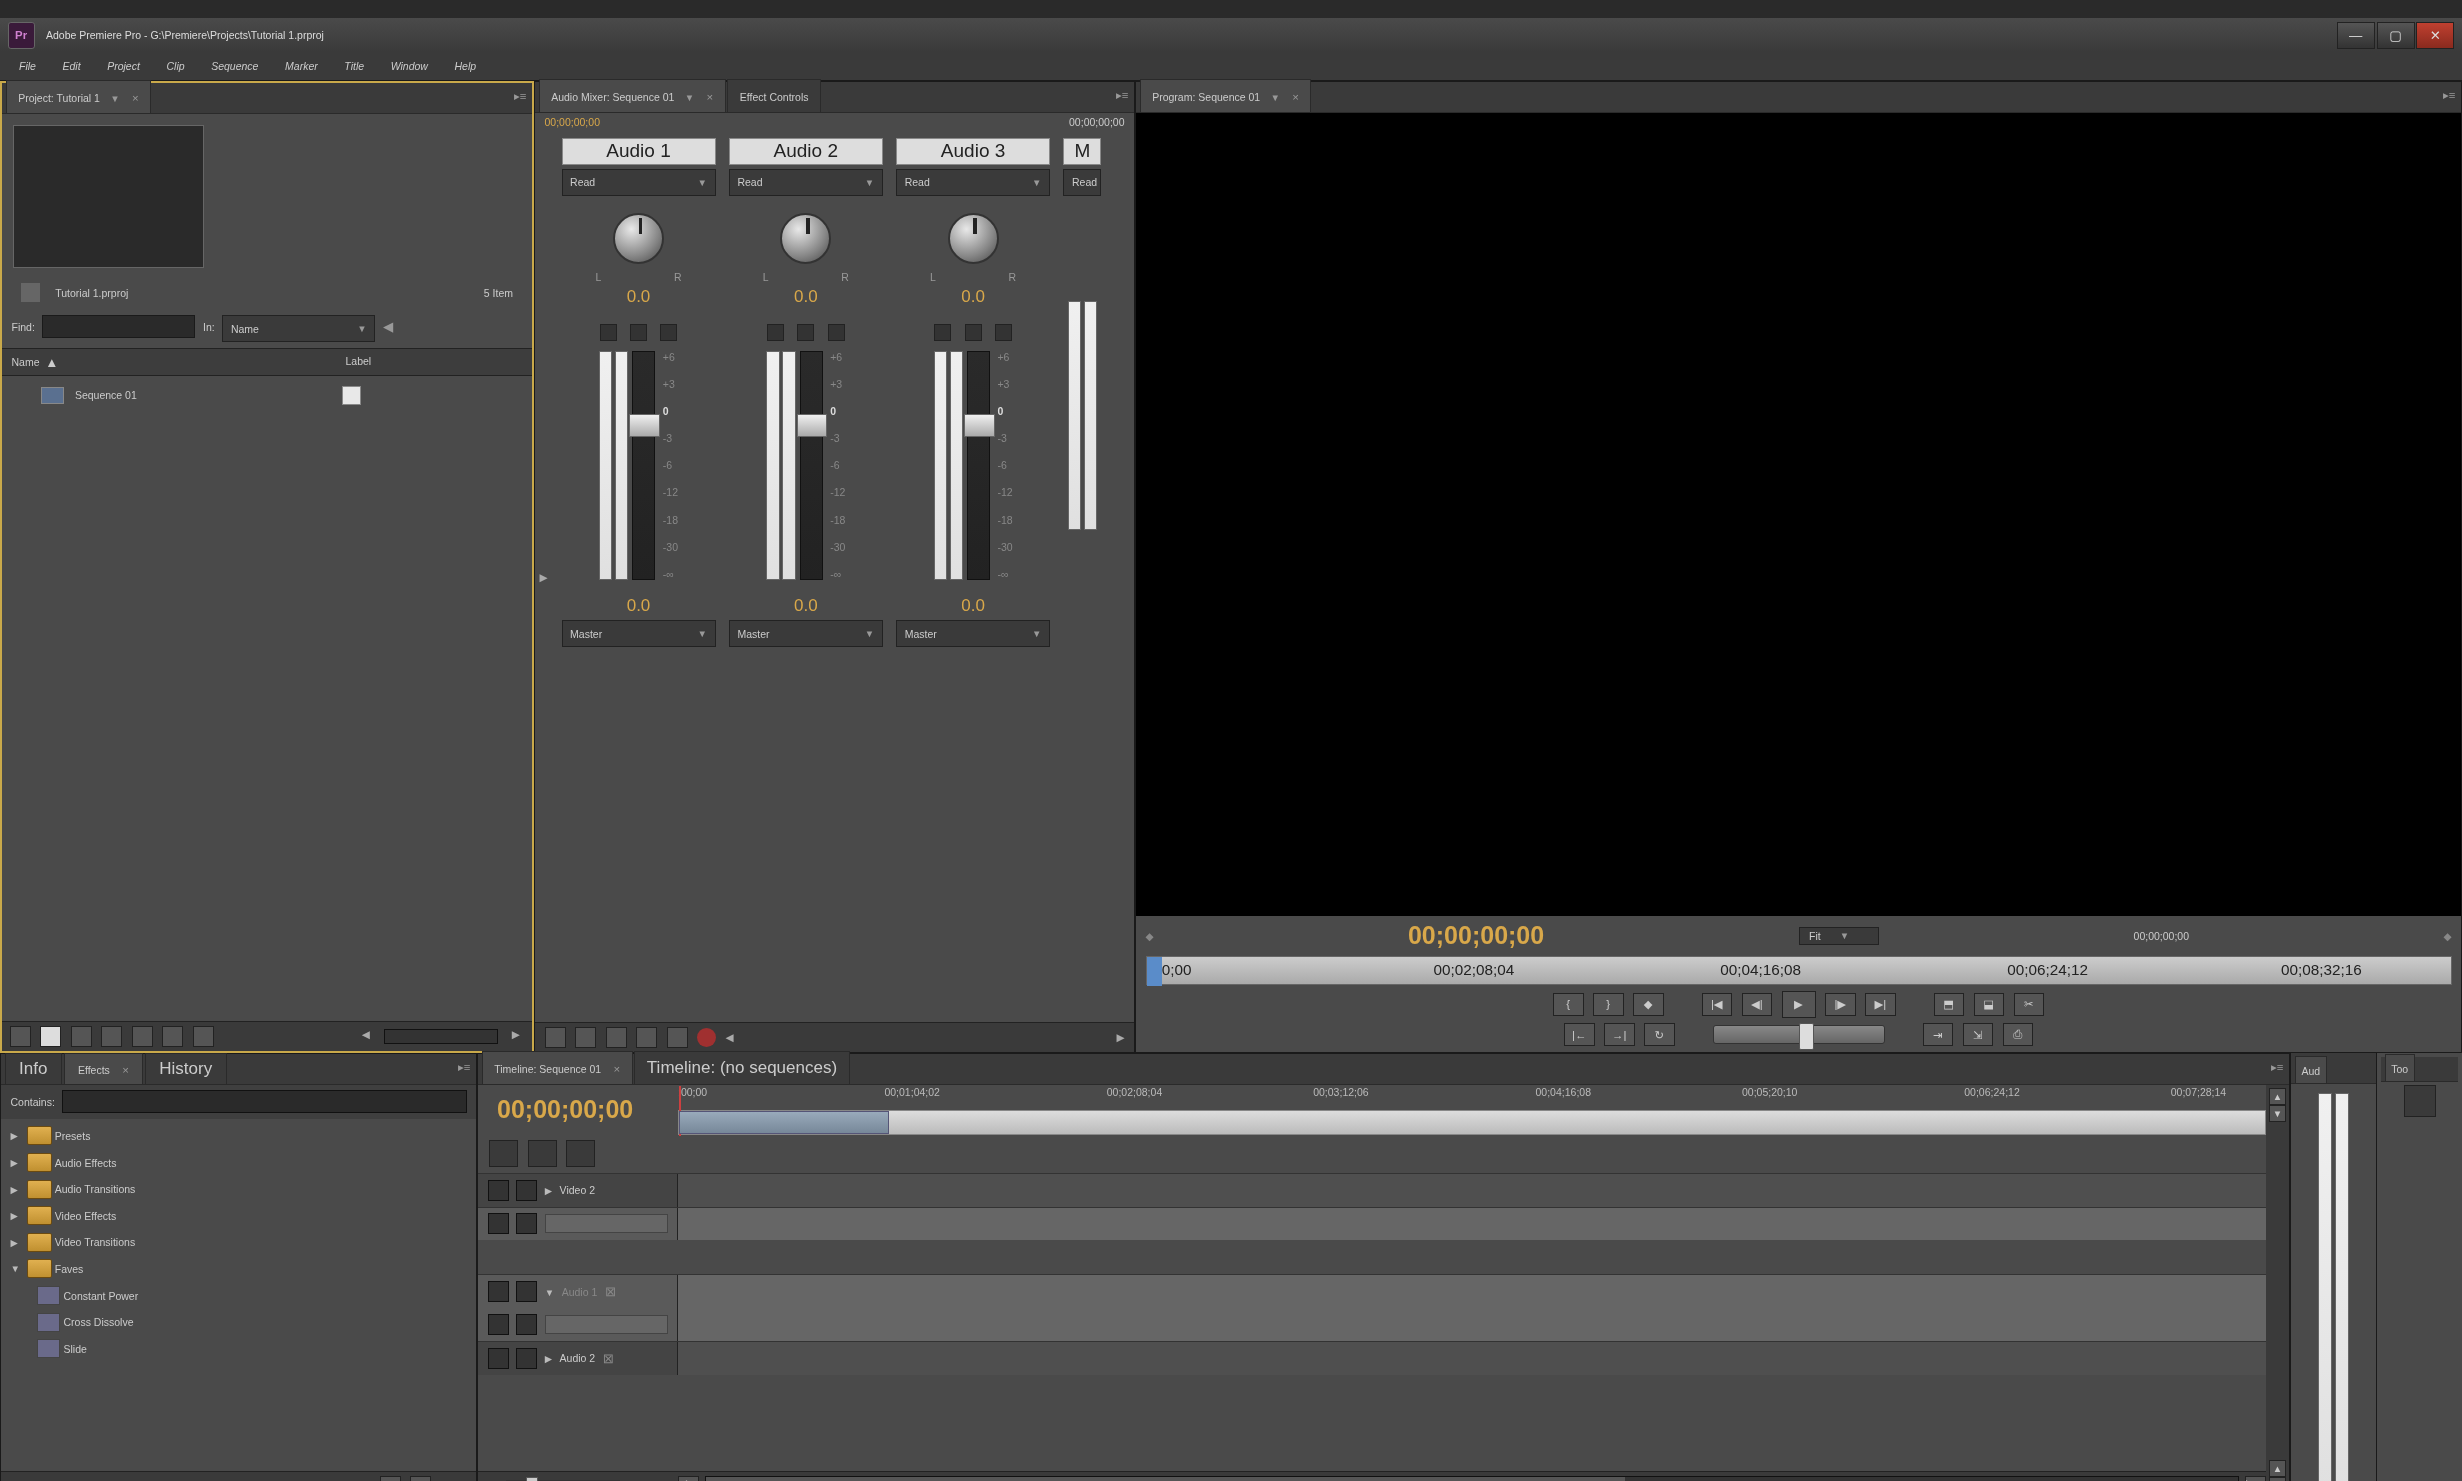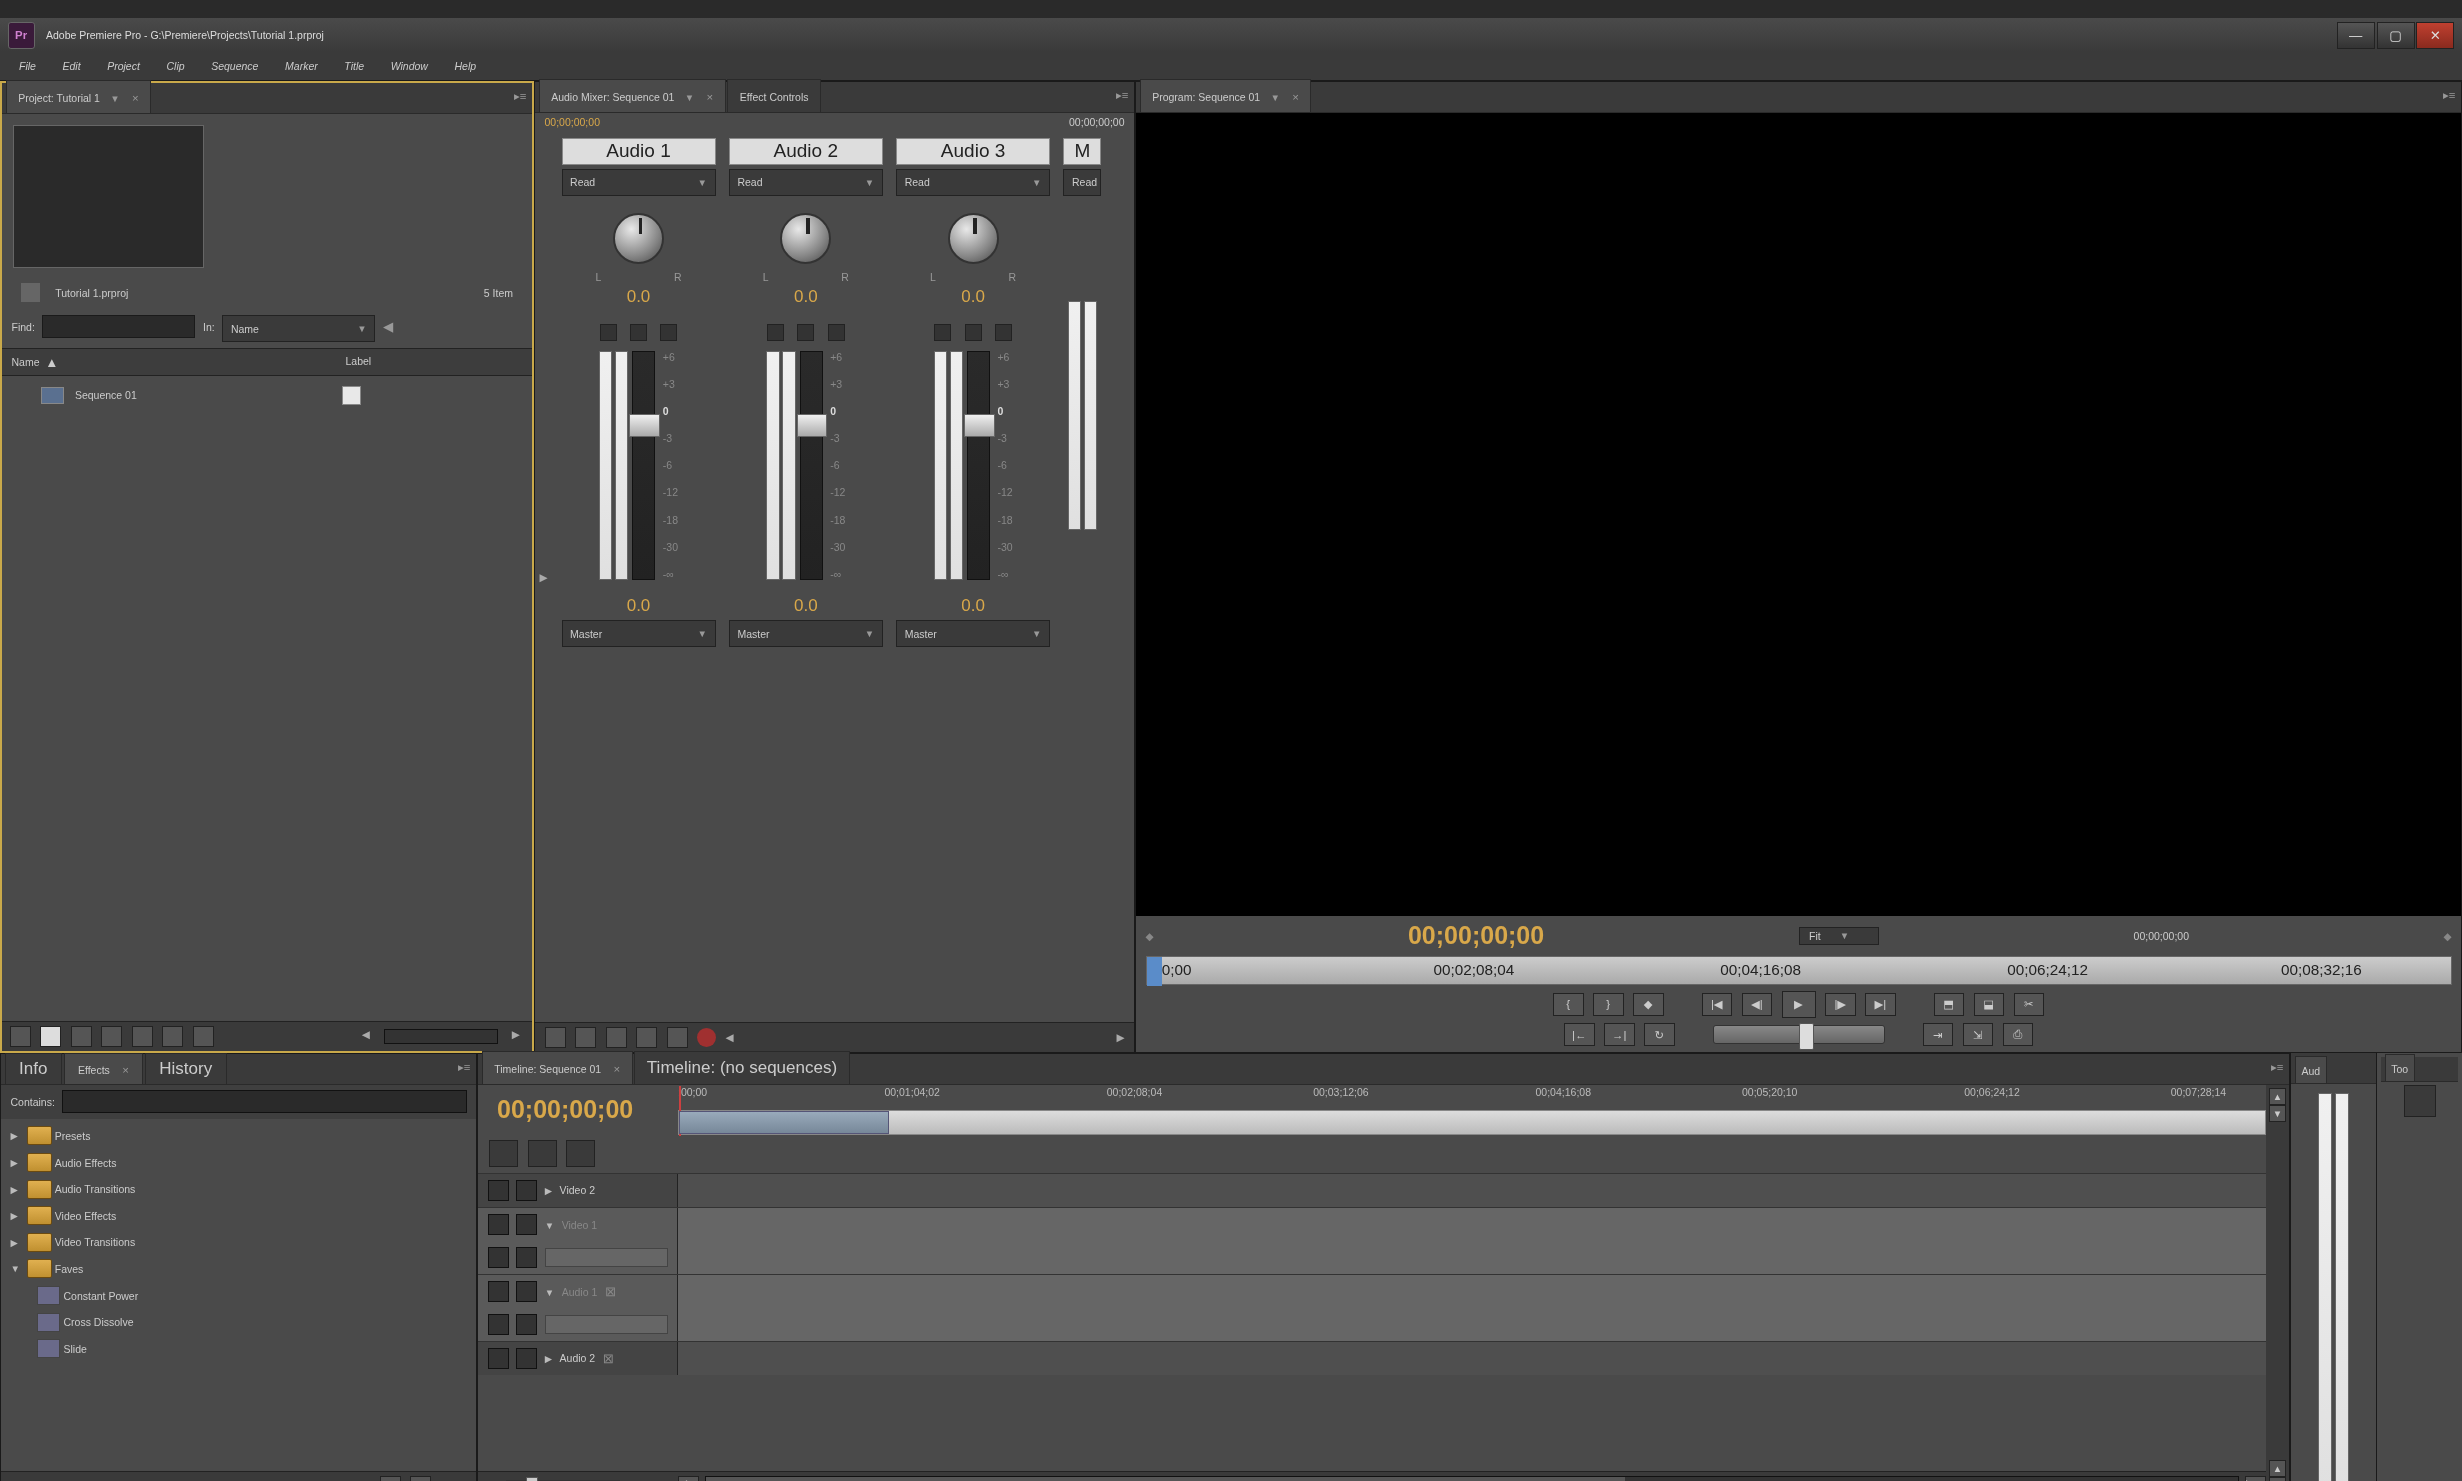--- a/index.html
+++ b/index.html
@@ -612,29 +612,20 @@
             <div class="tl-track short">
               <div class="tl-track-head">
                 <span class="eye"></span>
                 <span class="eye"></span>
                 <span class="tw triangle-r"></span>
                 <span>Video 2</span>
               </div>
               <div class="tl-track-content alt"></div>
             </div>
             <div class="tl-track selected" style="height:67px;flex-direction:column">
-              <div style="display:flex;height:34px">
-                <div class="tl-track-head">
-                  <span class="eye"></span>
-                  <span class="eye"></span>
-                  <span class="tw triangle-d"></span>
-                  <span style="color:#888">Video 1</span>
-                </div>
-                <div class="tl-track-content"></div>
-              </div>
               <div style="display:flex;height:32px">
                 <div class="tl-track-head">
                   <span class="eye"></span>
                   <span class="eye"></span>
                   <span style="flex:1;background:#666;height:19px;border:1px solid #444"></span>
                 </div>
                 <div class="tl-track-content"></div>
               </div>
             </div>
             <div class="tl-track selected" style="height:67px;flex-direction:column">

